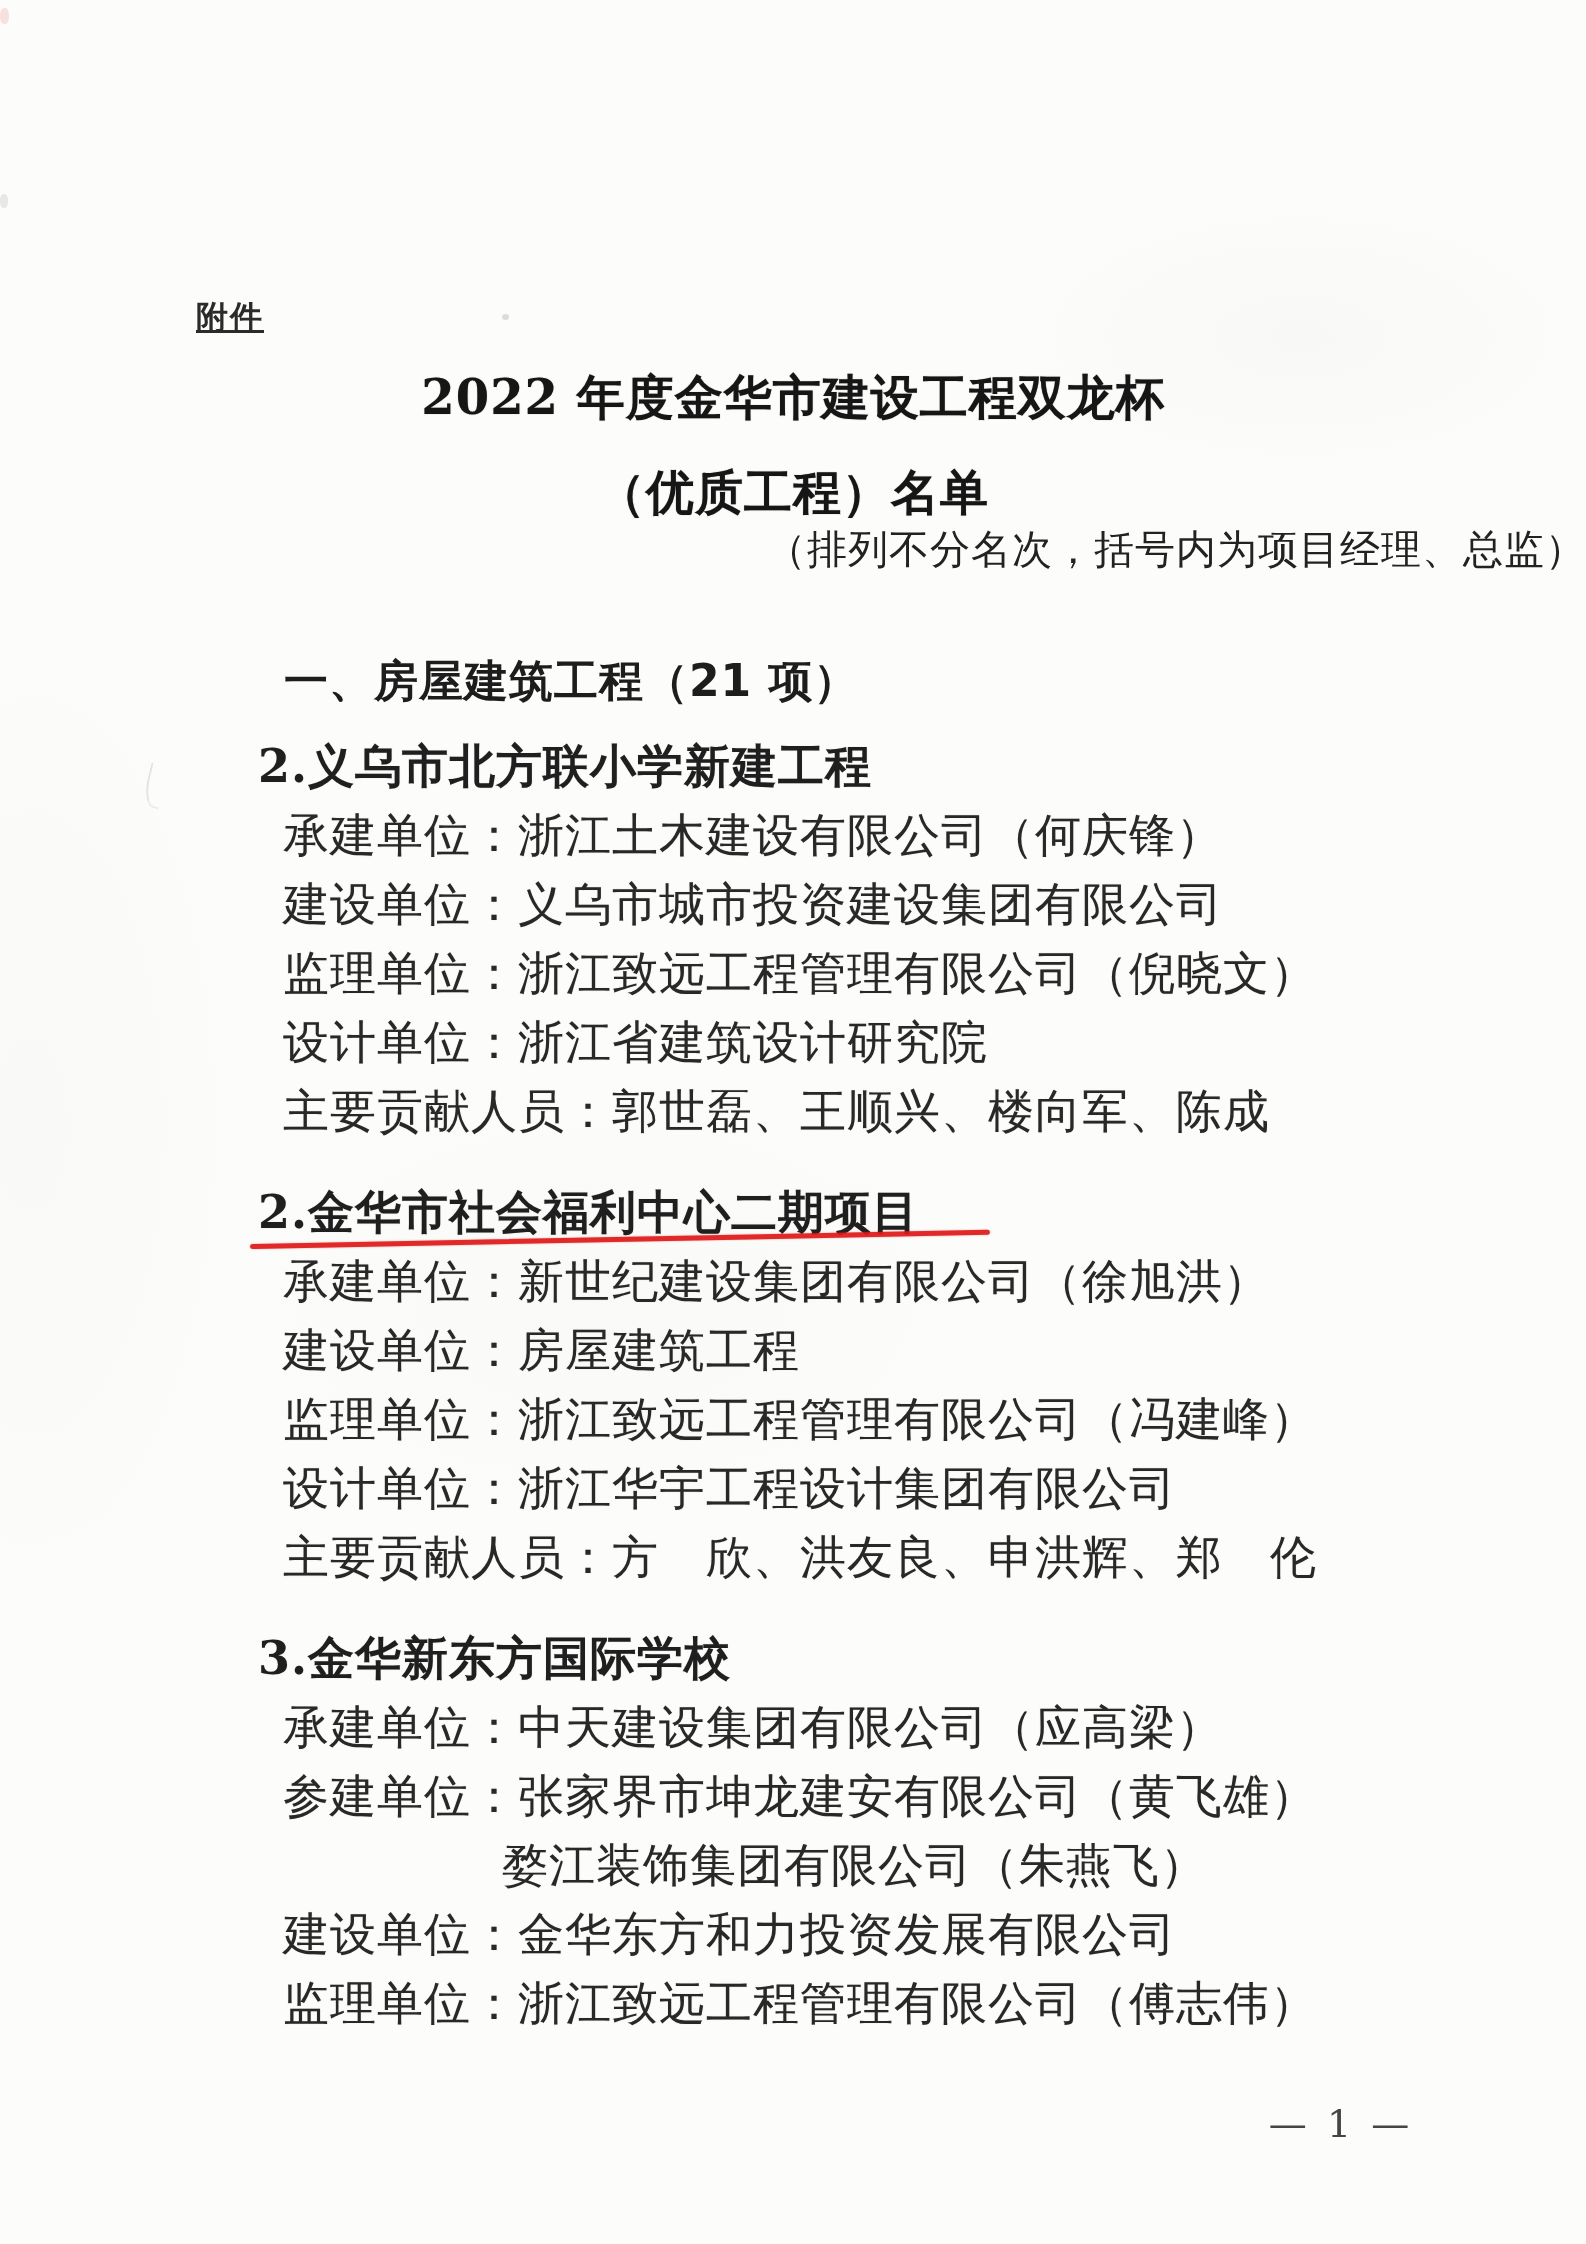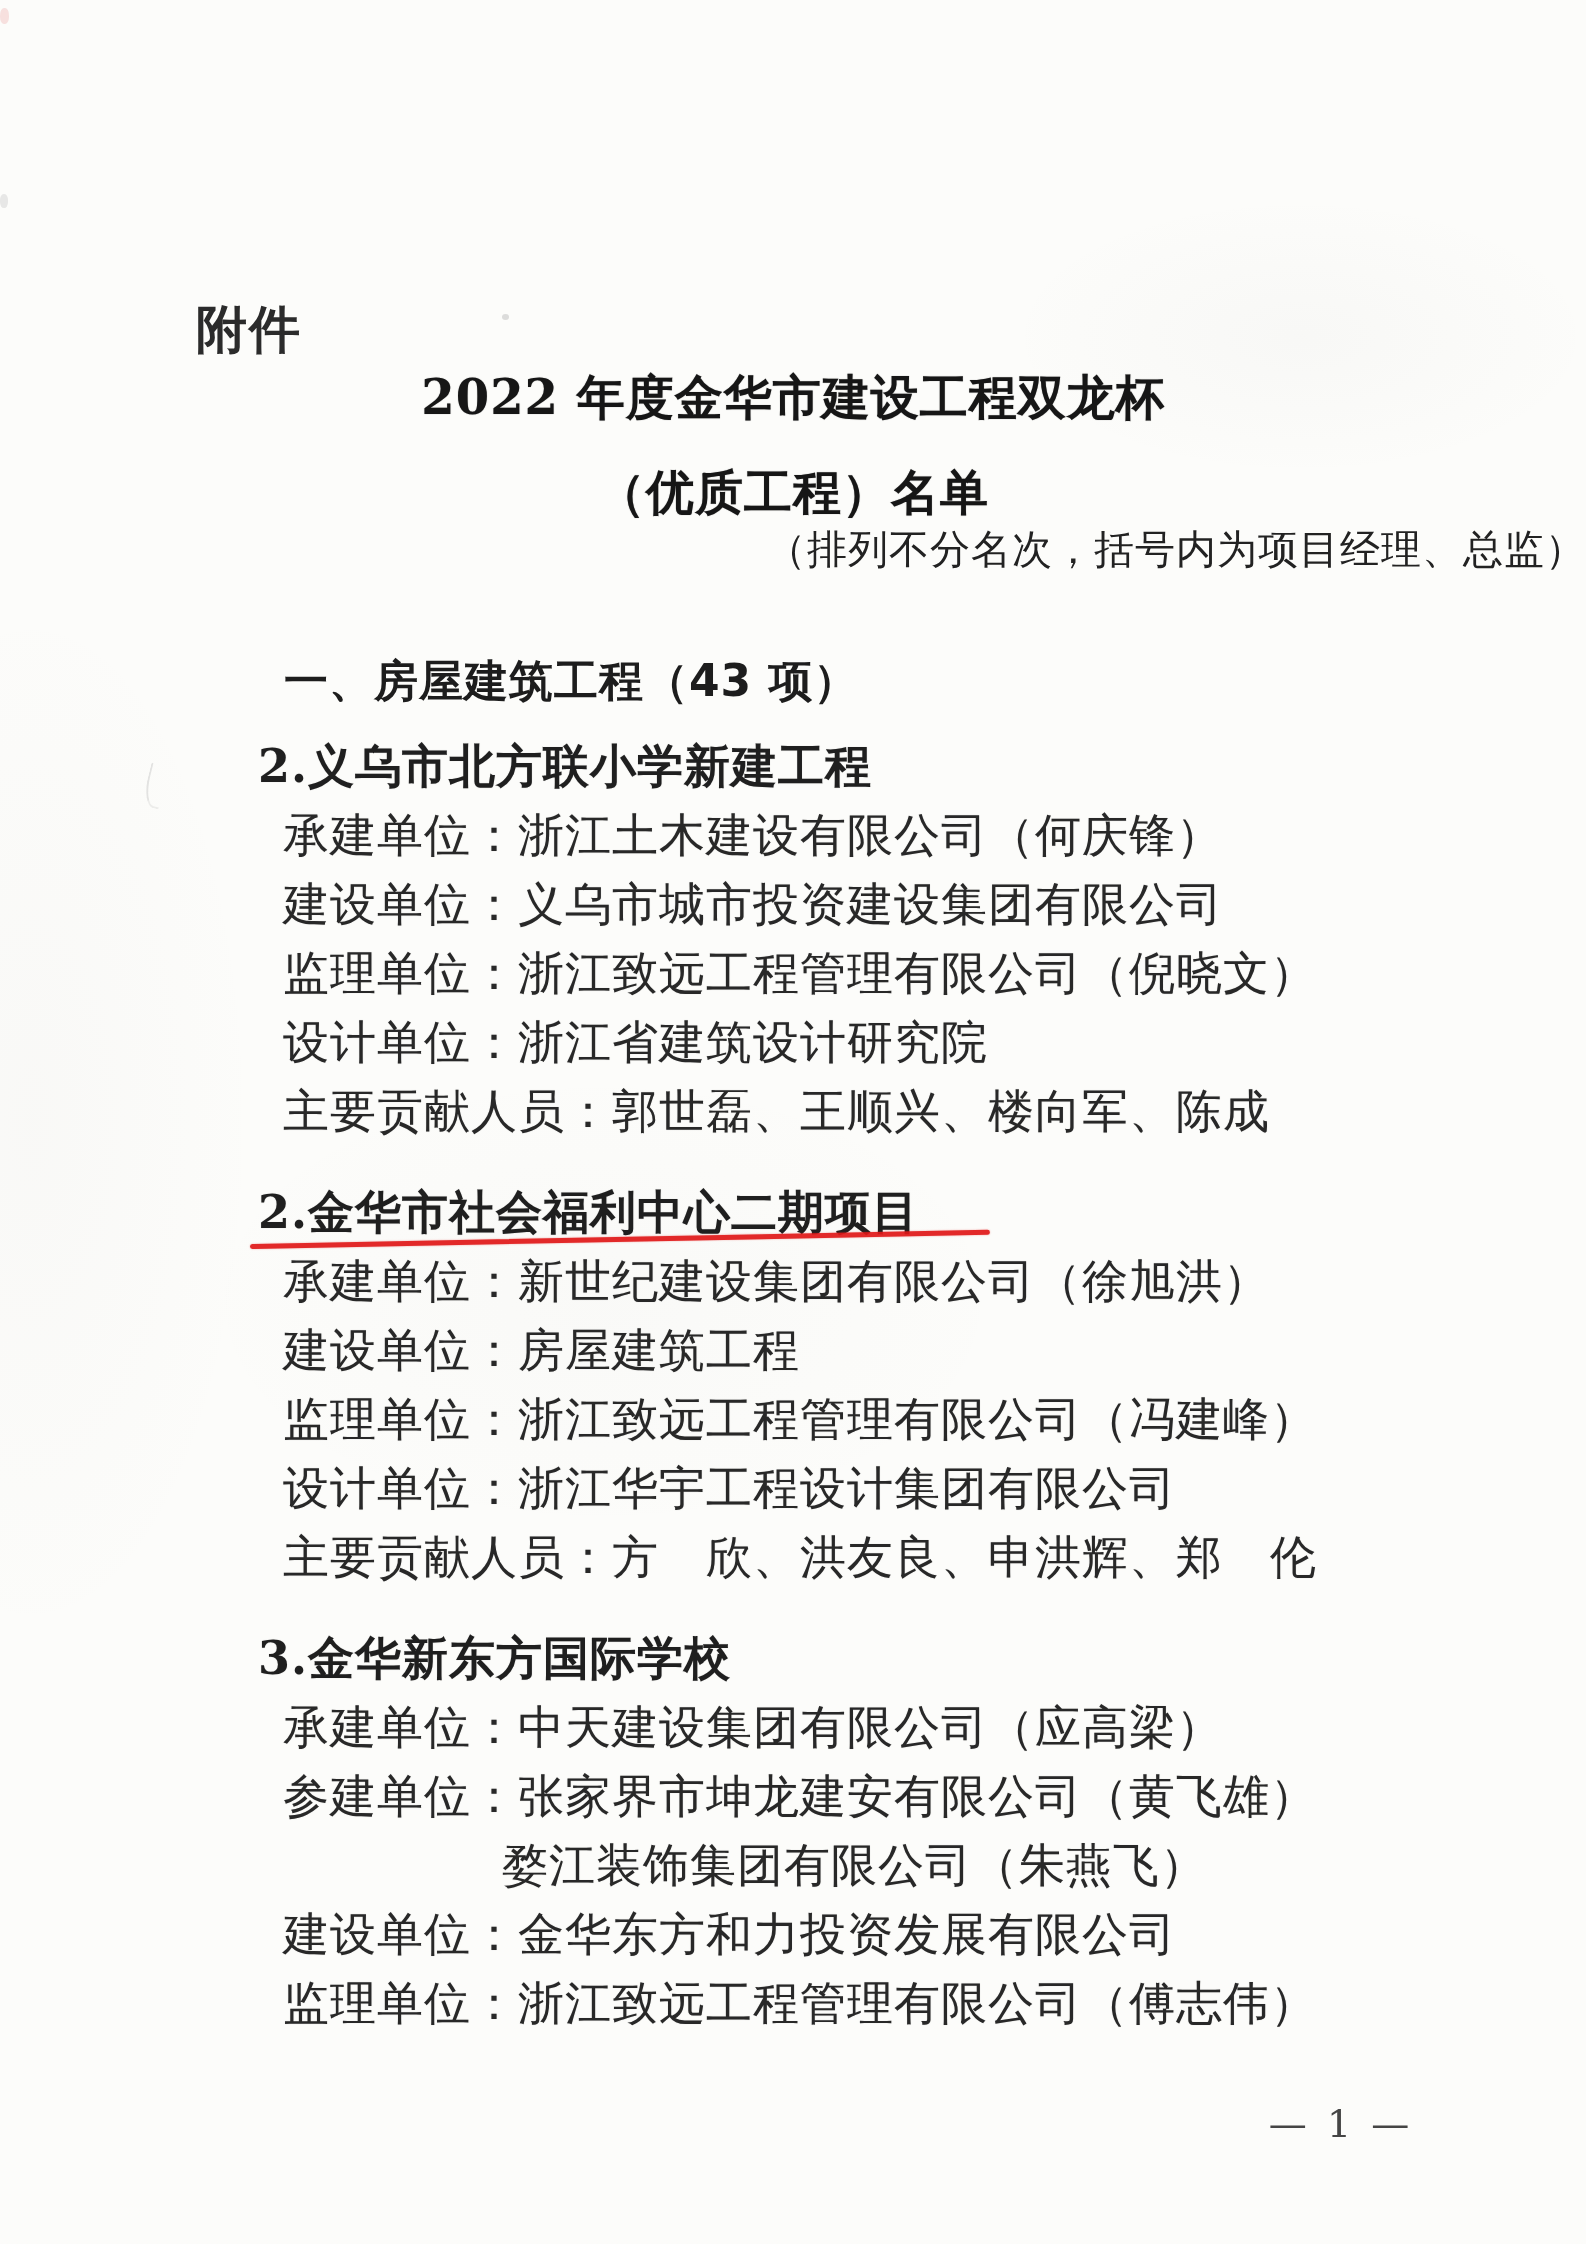--- a/index.html
+++ b/index.html
@@ -24,22 +24,23 @@
   .speck-edge-a { left: 0; top: 8px;  width: 9px;  height: 16px; background: rgba(235,160,160,0.30); border-radius: 45%; }
   .speck-edge-b { left: 0; top: 194px; width: 8px; height: 14px; background: rgba(200,200,200,0.40); border-radius: 45%; }
   .speck-dot    { left: 502px; top: 314px; width: 7px; height: 6px; background: rgba(160,160,160,0.35); border-radius: 50%; }
   .speck-curl   { left: 146px; top: 764px; width: 16px; height: 42px;
                   border-left: 2px solid rgba(130,130,130,0.20); border-bottom: 2px solid rgba(130,130,130,0.12);
                   border-radius: 0 0 0 70%; transform: rotate(14deg); }
   
   .attachment {
     position: absolute; left: 196px; top: 296px;
     font-family: "DejaVu Sans", "Liberation Sans", sans-serif;
-    font-size: 51px; font-weight: 600; color: #2b2b2b;
+    font-size: 32px; font-weight: 600; color: #2b2b2b;
     letter-spacing: 2px;
+    text-decoration: underline;
   }
   .doc-title {
     position: absolute; left: 0; top: 350px; width: 100%;
     margin: 0; text-align: center;
     font-size: 48px; font-weight: 700; color: #161616;
     line-height: 95px; letter-spacing: 1px;
     text-shadow: 0 0 1px rgba(20,20,20,0.45);
   }
   .doc-title .t-line { display: block; }
   .subtitle {
@@ -96,21 +97,21 @@
 
   <div class="attachment">附件</div>
 
   <h1 class="doc-title">
     <span class="t-line">2022 年度金华市建设工程双龙杯</span>
     <span class="t-line">（优质工程）名单</span>
   </h1>
 
   <div class="subtitle">（排列不分名次，括号内为项目经理、总监）</div>
 
-  <div class="section-heading">一、房屋建筑工程（43 项）</div>
+  <div class="section-heading">一、房屋建筑工程（21 项）</div>
 
   <div class="content">
 
     <div class="item">
       <div class="item-title">2.义乌市北方联小学新建工程</div>
       <div class="line">
         <span class="label">承建单位：</span><span class="value">浙江土木建设有限公司（何庆锋）</span>
       </div>
       <div class="line">
         <span class="label">建设单位：</span><span class="value">义乌市城市投资建设集团有限公司</span>

